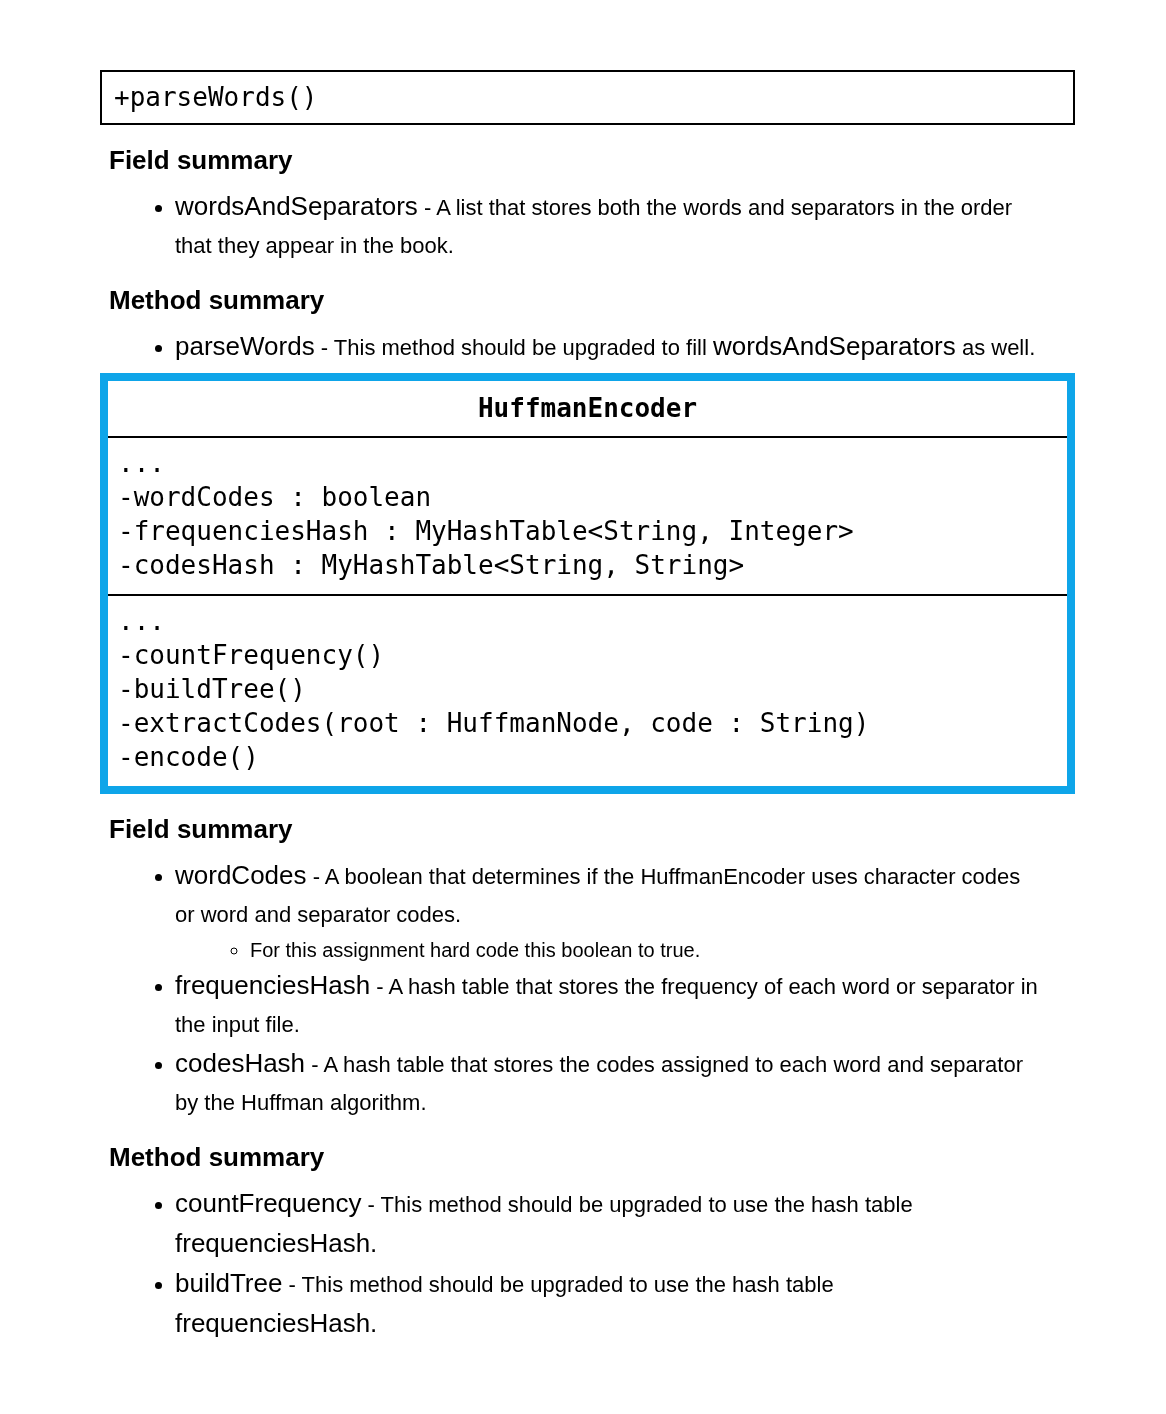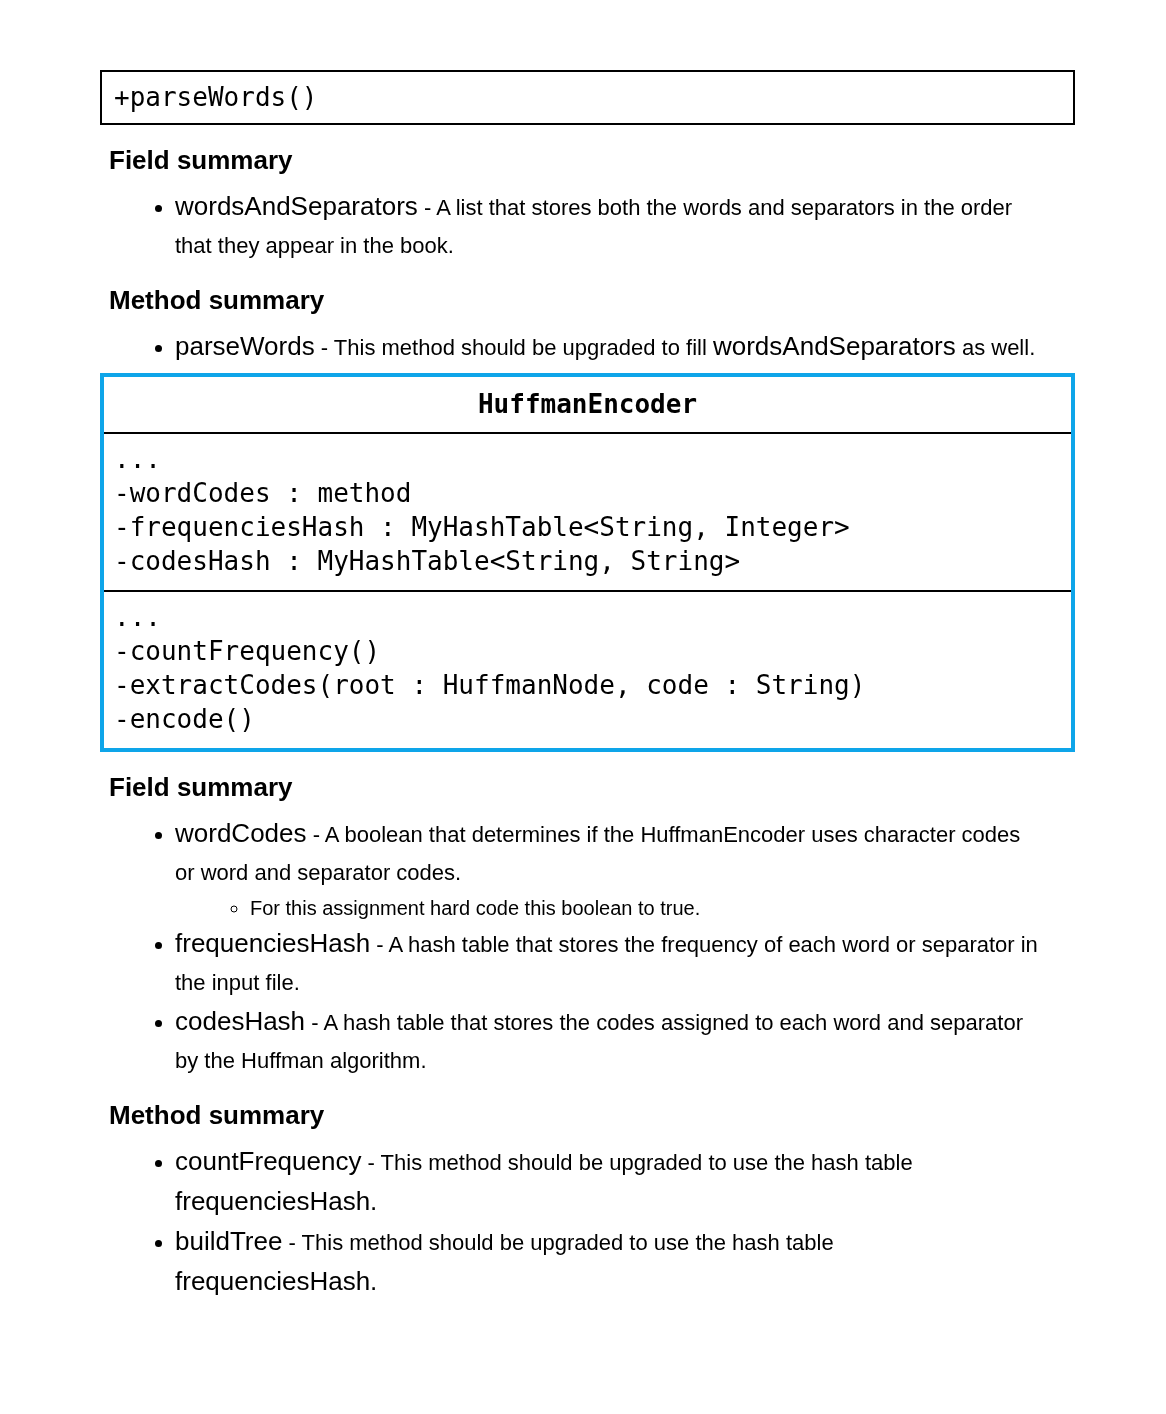--- a/index.html
+++ b/index.html
@@ -42,21 +42,21 @@
     line-height: 38px;
   }
   ul.main-list > li { margin: 0; }
   ul.sub-list {
     list-style: circle outside;
     padding-left: 75px;
     font-size: 20px;
     line-height: 32px;
   }
   .uml-box {
-    border: 4px solid #0ea5e9;
+    border: 8px solid #0ea5e9;
     margin: 6px 0 8px 0;
     background: #fff;
   }
   .uml-title {
     text-align: center;
     font-family: "DejaVu Sans Mono", monospace;
     font-weight: bold;
     font-size: 26px;
     line-height: 31px;
     padding: 12px 10px;
@@ -87,27 +87,28 @@
 
   <div class="heading">Method summary</div>
   <ul class="main-list">
       <li><span class="term">parseWords</span><span class="prose"> - This method should be upgraded to fill </span><span class="code">wordsAndSeparators</span><span class="prose"> as well.</span></li>
     </ul>
 
   <div class="uml-box">
     <div class="uml-title">HuffmanEncoder</div>
     <div class="uml-section fields">
         <div class="uml-line">...</div>
-        <div class="uml-line">-wordCodes : method</div>
+        <div class="uml-line">-wordCodes : boolean</div>
         <div class="uml-line">-frequenciesHash : MyHashTable&lt;String, Integer&gt;</div>
         <div class="uml-line">-codesHash : MyHashTable&lt;String, String&gt;</div>
       </div>
     <div class="uml-section methods">
         <div class="uml-line">...</div>
         <div class="uml-line">-countFrequency()</div>
+        <div class="uml-line">-buildTree()</div>
         <div class="uml-line">-extractCodes(root : HuffmanNode, code : String)</div>
         <div class="uml-line">-encode()</div>
       </div>
   </div>
 
   <div class="heading">Field summary</div>
   <ul class="main-list">
       <li><span class="term">wordCodes</span><span class="prose"> - A boolean that determines if the HuffmanEncoder uses character codes or word and separator codes.</span><ul class="sub-list">
           <li>For this assignment hard code this boolean to true.</li>
         </ul></li>

